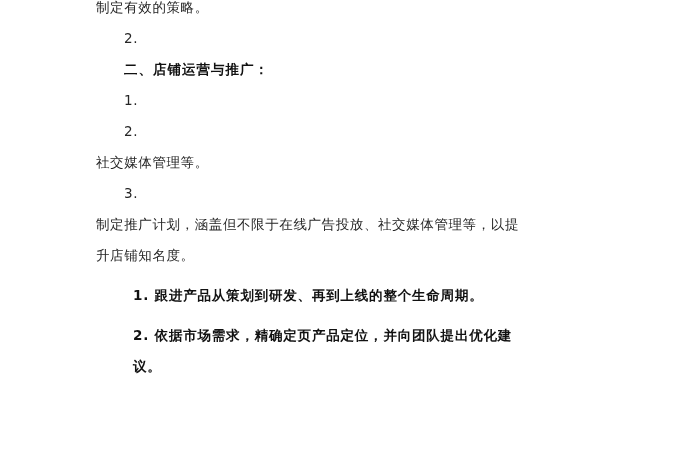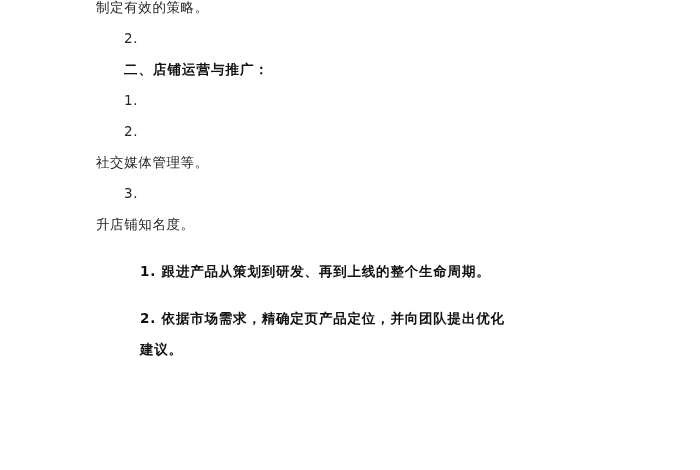--- a/index.html
+++ b/index.html
@@ -54,36 +54,37 @@
     letter-spacing: 1px;
   }
   .para.bold {
     font-weight: bold;
     color: #111111;
     letter-spacing: 1px;
   }
   .listline {
     font-size: 13.5px;
     line-height: 31px;
-    margin: 16px;
+    margin: 9px;
     padding-left: 28px;
     font-weight: bold;
     color: #111111;
     letter-spacing: 0.8px;
   }
 </style>
 </head>
 <body>
 
 <div class="page">
   <div class="doc-body" id="doc-body">
       <p class="para">制定有效的策略。</p>
       <p class="num">2.</p>
       <p class="heading">二、店铺运营与推广：</p>
       <p class="num">1.</p>
       <p class="num">2.</p>
       <p class="para">社交媒体管理等。</p>
       <p class="num">3.</p>
+      <p class="para">制定推广计划，涵盖但不限于在线广告投放、社交媒体管理等，以提</p>
       <p class="para">升店铺知名度。</p>
       <p class="listline">1. 跟进产品从策划到研发、再到上线的整个生命周期。</p>
       <p class="listline">2. 依据市场需求，精确定页产品定位，并向团队提出优化建议。</p>
     </div>
 </div>
 
 </body></html>

